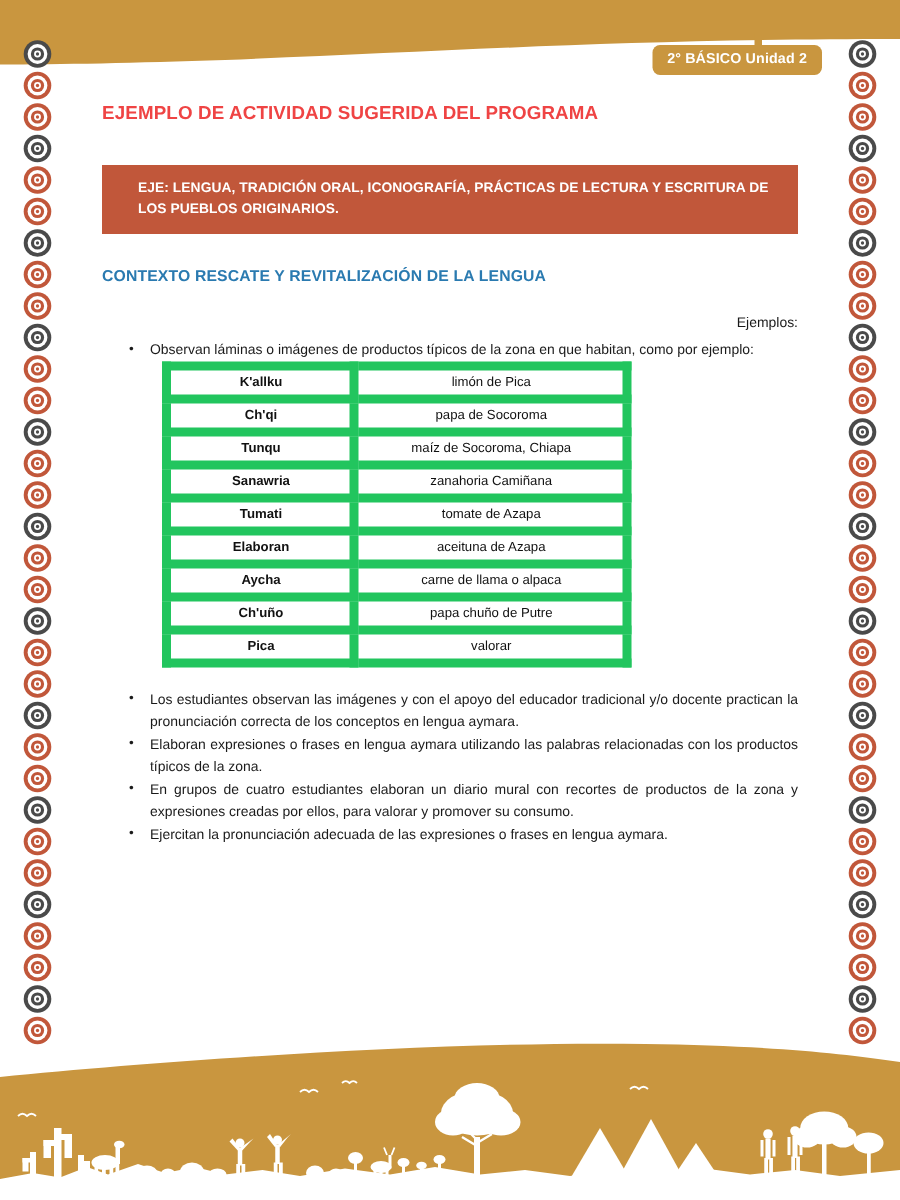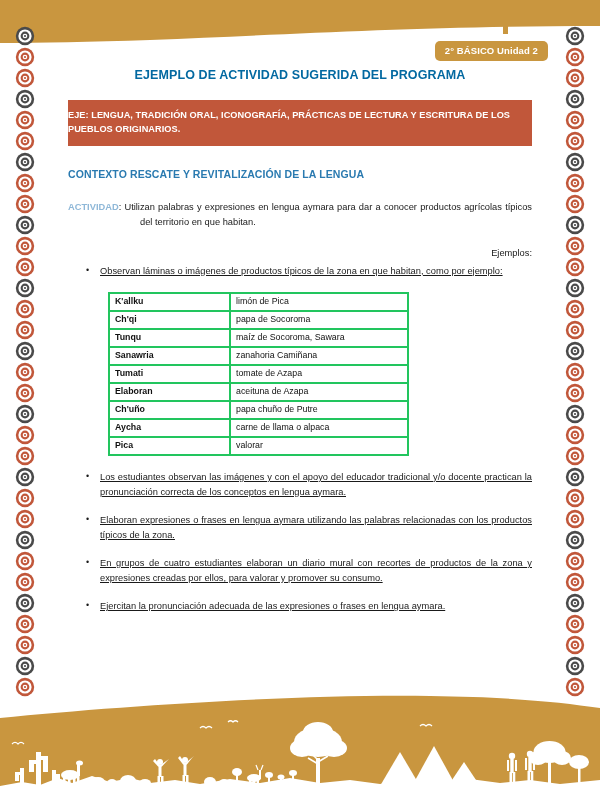--- a/index.html
+++ b/index.html
@@ -21,21 +21,21 @@
     top: 0; left: 0;
     width: 600px;
     height: 46px;
     overflow: hidden;
     z-index: 2;
   }
   .top-band svg { display: block; }
 
   .unit-badge {
     position: absolute;
-    top: 41px;
+    top: 30px;
     right: 52px;
     background: #c9963f;
     color: #ffffff;
     font-size: 9.5px;
     font-weight: bold;
     padding: 4px 10px 5px 10px;
     border-radius: 5px;
     letter-spacing: 0.1px;
     white-space: nowrap;
     z-index: 4;
@@ -77,35 +77,34 @@
   
   .content {
     position: absolute;
     left: 68px;
     top: 68px;
     width: 464px;
     z-index: 5;
   }
 
   .doc-title {
-    text-align: center;
     font-size: 12.5px;
     font-weight: bold;
-    color: #0369a1;
-    margin: 0 0 18px 0;
+    color: #ef4444;
+    margin: 0 0 28px 0;
     letter-spacing: 0.1px;
   }
 
   .eje-banner {
     background: #c1573a;
     color: #ffffff;
     font-size: 9.2px;
     font-weight: bold;
     line-height: 1.55;
-    padding: 8px 10px 9px 0;
+    padding: 8px 10px 9px 24px;
     margin-bottom: 22px;
     letter-spacing: 0.05px;
   }
 
   .context-heading {
     color: #2a7ab0;
     font-size: 10.5px;
     font-weight: bold;
     margin: 0 0 20px 0;
     letter-spacing: 0.1px;
@@ -136,23 +135,22 @@
     margin: 0;
     padding: 0 0 0 32px;
     list-style: none;
   }
   ul.bullets li {
     font-size: 9.3px;
     line-height: 1.62;
     color: #1a1a1a;
     text-align: justify;
     position: relative;
-    margin-bottom: 13px;
+    margin-bottom: 0;
     padding-left: 0;
-    text-decoration: underline;
   }
   ul.bullets li::before {
     content: "\2022";
     position: absolute;
     left: -14px;
     top: -1px;
     font-size: 9px;
     color: #1a1a1a;
   }
 
@@ -160,27 +158,28 @@
   .second-bullets li { margin-bottom: 2px; }
 
   
   table.word-table {
     border-collapse: collapse;
     width: 277px;
     margin: 0 0 14px 40px;
     table-layout: fixed;
   }
   table.word-table td {
-    border: 2px solid #22c55e;
+    border: 6px solid #22c55e;
     font-size: 8.8px;
     padding: 2.5px 4px 2.5px 5px;
     color: #111;
     line-height: 1.25;
     height: 11px;
     vertical-align: middle;
+    text-align: center;
   }
   table.word-table td.term {
     width: 110px;
     font-weight: bold;
   }
   table.word-table td.meaning {
     width: 167px;
     font-weight: normal;
   }
 </style>
@@ -306,61 +305,60 @@
 </div>
 
 <div class="content">
 
   <div class="doc-title">EJEMPLO DE ACTIVIDAD SUGERIDA DEL PROGRAMA</div>
 
   <div class="eje-banner">EJE: LENGUA, TRADICIÓN ORAL, ICONOGRAFÍA, PRÁCTICAS DE LECTURA Y ESCRITURA DE LOS PUEBLOS ORIGINARIOS.</div>
 
   <div class="context-heading">CONTEXTO RESCATE Y REVITALIZACIÓN DE LA LENGUA</div>
 
-  <p class="activity-par"><span class="activity-label">ACTIVIDAD</span><span>: Utilizan palabras y expresiones en lengua aymara para dar a conocer productos agrícolas típicos del territorio en que habitan.</span></p>
 
   <div class="ejemplos-label">Ejemplos:</div>
 
   <ul class="bullets first-bullets">
     <li>Observan láminas o imágenes de productos típicos de la zona en que habitan, como por ejemplo:</li>
   </ul>
 
   <table class="word-table">
     <tbody>
       <tr>
         <td class="term">K'allku</td>
         <td class="meaning">limón de Pica</td>
       </tr>
       <tr>
         <td class="term">Ch'qi</td>
         <td class="meaning">papa de Socoroma</td>
       </tr>
       <tr>
         <td class="term">Tunqu</td>
-        <td class="meaning">maíz de Socoroma, Sawara</td>
+        <td class="meaning">maíz de Socoroma, Chiapa</td>
       </tr>
       <tr>
         <td class="term">Sanawria</td>
         <td class="meaning">zanahoria Camiñana</td>
       </tr>
       <tr>
         <td class="term">Tumati</td>
         <td class="meaning">tomate de Azapa</td>
       </tr>
       <tr>
         <td class="term">Elaboran</td>
         <td class="meaning">aceituna de Azapa</td>
       </tr>
       <tr>
+        <td class="term">Aycha</td>
+        <td class="meaning">carne de llama o alpaca</td>
+      </tr>
+      <tr>
         <td class="term">Ch'uño</td>
         <td class="meaning">papa chuño de Putre</td>
-      </tr>
-      <tr>
-        <td class="term">Aycha</td>
-        <td class="meaning">carne de llama o alpaca</td>
       </tr>
       <tr>
         <td class="term">Pica</td>
         <td class="meaning">valorar</td>
       </tr>
     </tbody>
   </table>
 
   <ul class="bullets second-bullets">
     <li>Los estudiantes observan las imágenes y con el apoyo del educador tradicional y/o docente practican la pronunciación correcta de los conceptos en lengua aymara.</li>

